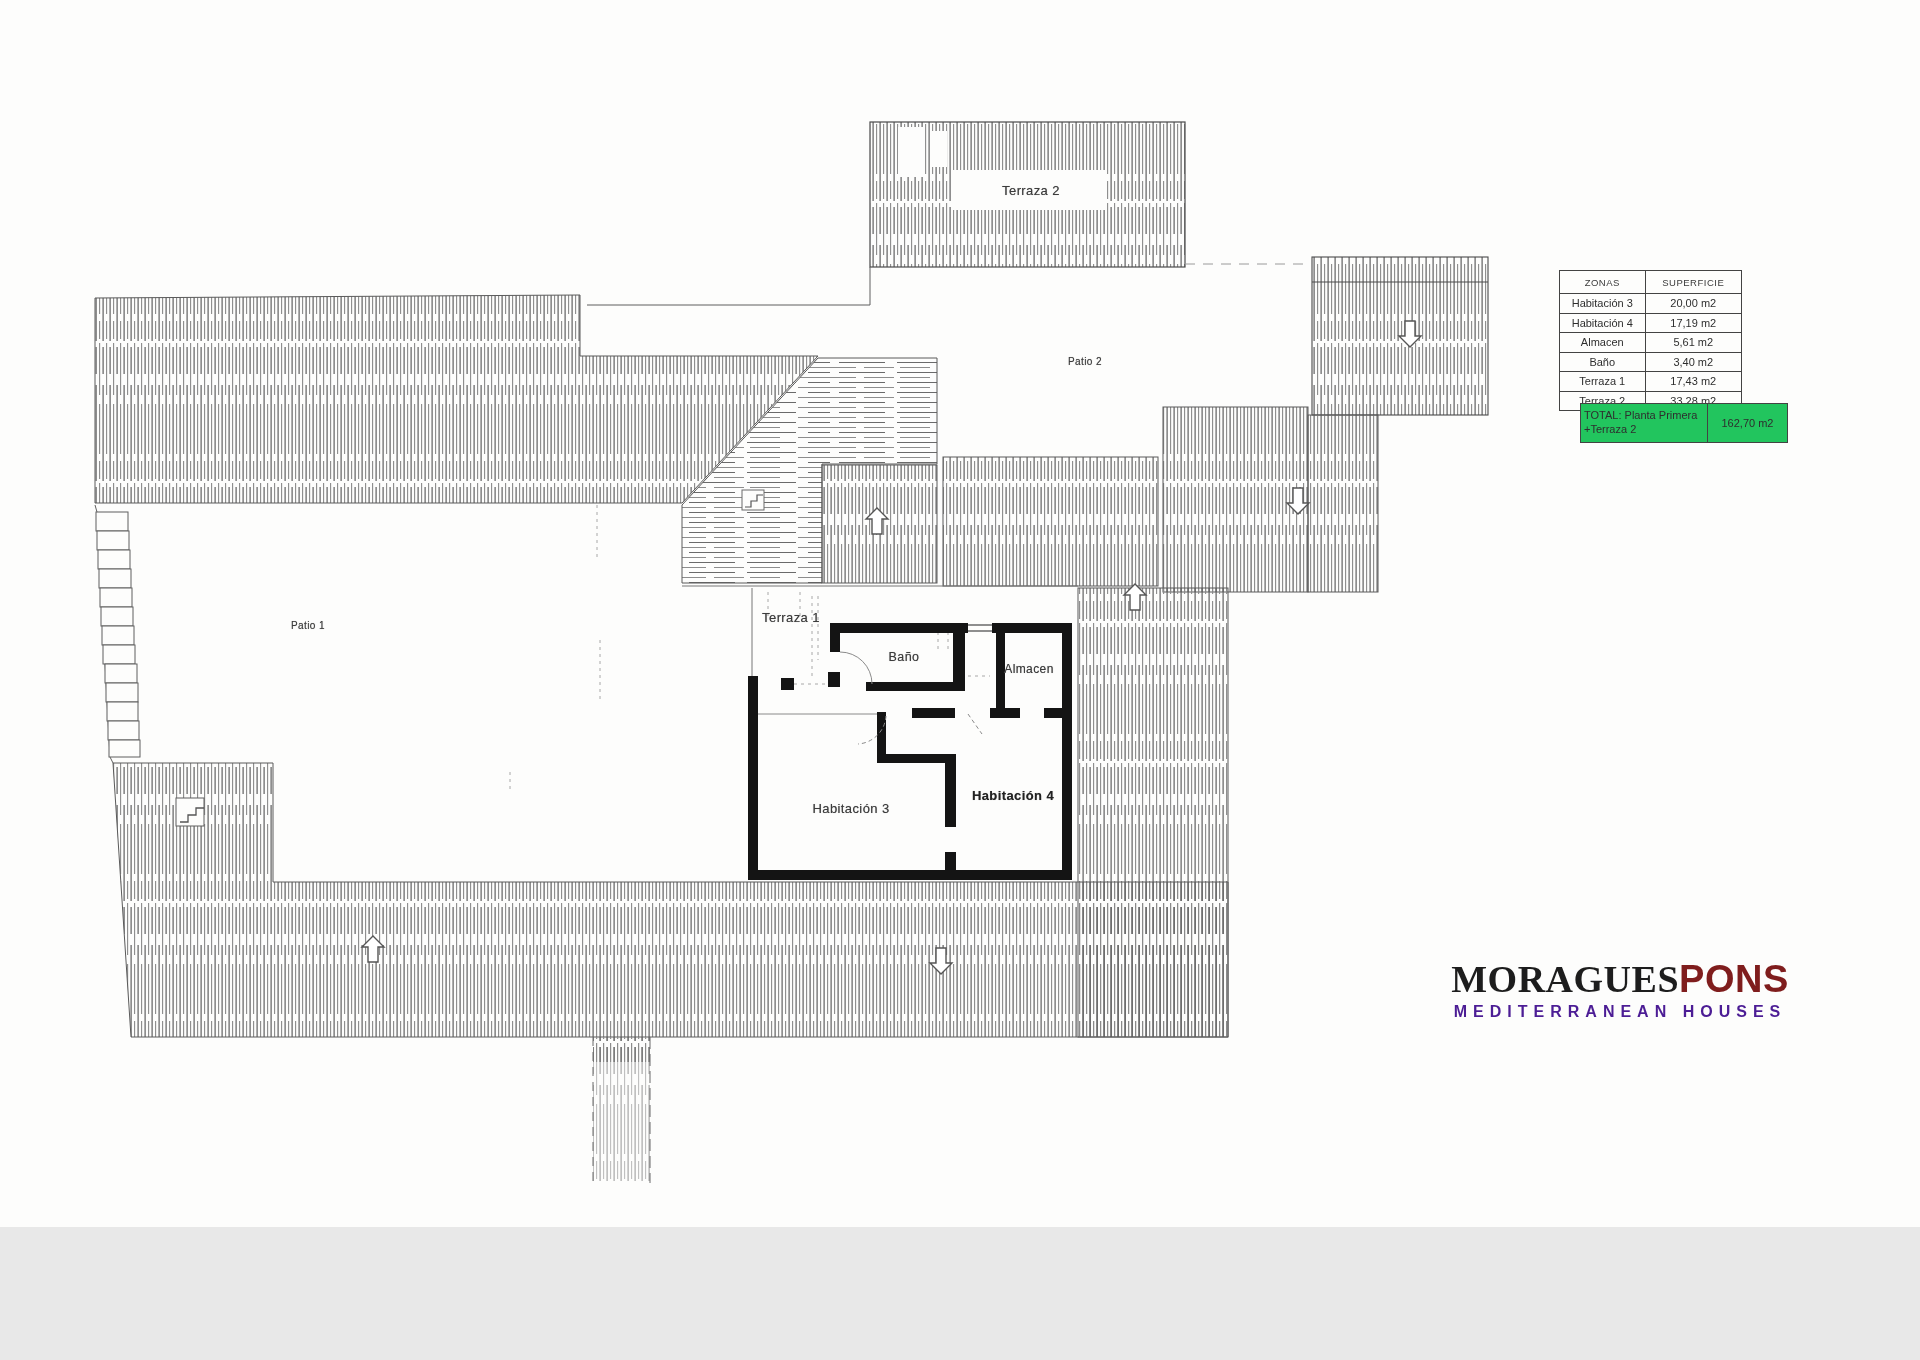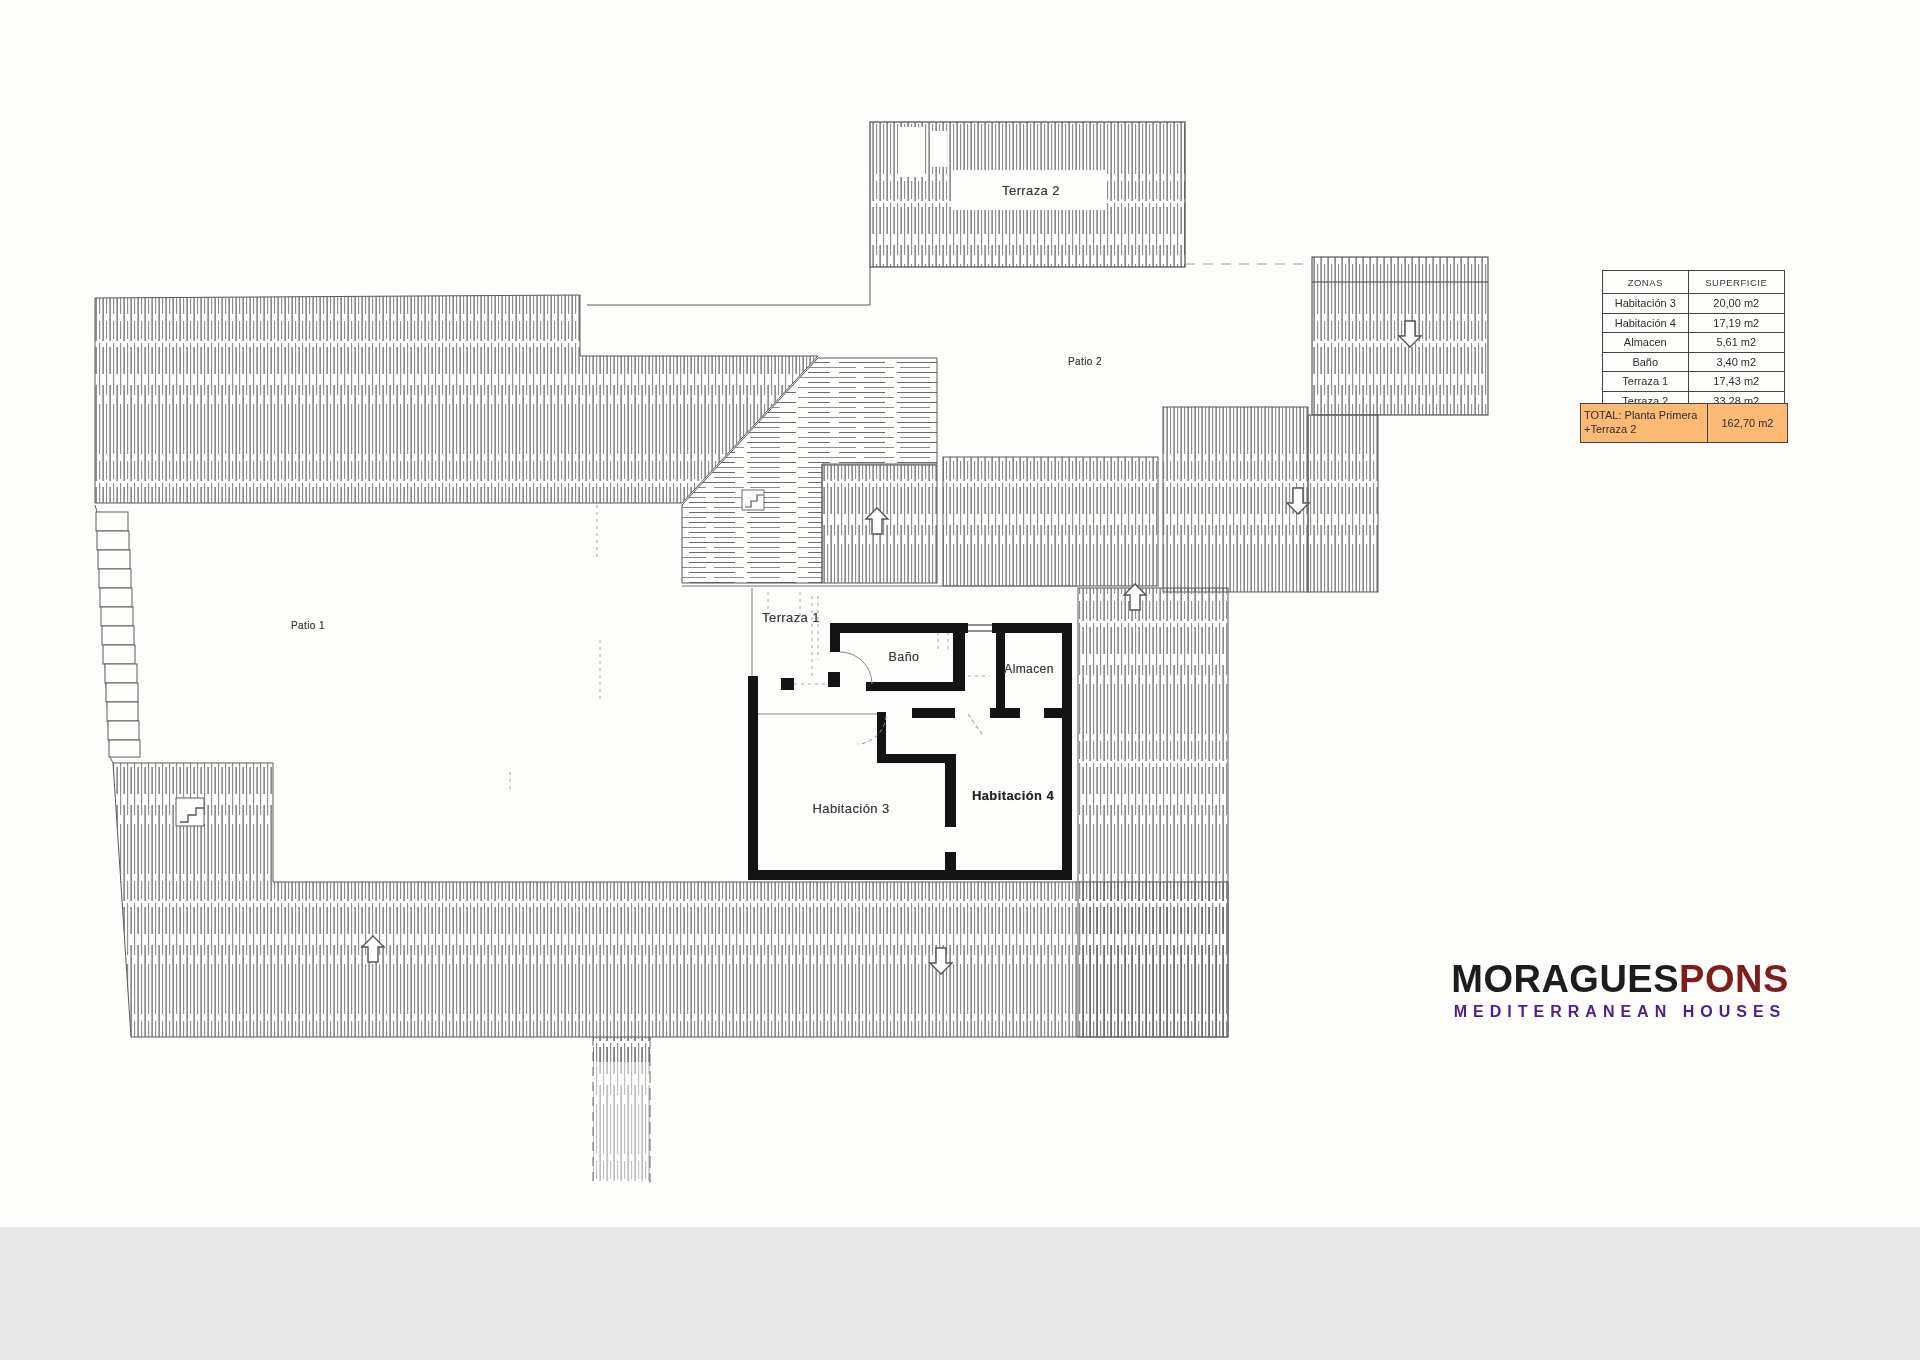--- a/index.html
+++ b/index.html
@@ -11,45 +11,45 @@
   svg.plan{position:absolute;left:0;top:0;}
   .room-label{
     position:absolute;transform:translate(-50%,-50%);
     color:#3c3c3c;font-size:13px;letter-spacing:.4px;white-space:nowrap;
     text-shadow:0 0 .7px #8a8a8a;
   }
   .room-label.big{font-size:10px;}
   .room-label.dark{color:#222;font-weight:600;}
   
   .areas{
-    position:absolute;left:1602px;top:270px;width:183px;
+    position:absolute;left:1559px;top:270px;width:183px;
     border-collapse:collapse;font-size:11px;color:#2e2e2e;
   }
   .areas th,.areas td{
     border:1px solid #434343;text-align:center;padding:0 2px;
     height:18.5px;font-weight:normal;white-space:nowrap;
   }
   .areas th{font-size:9.5px;color:#3a3a3a;letter-spacing:.5px;height:22px;}
   .areas .c-zone{width:47%;}
   .total-row{
     position:absolute;left:1580px;top:403px;width:206px;height:38px;
     display:flex;border:1px solid #434343;font-size:11px;color:#2e2e2e;
-    background:#fdba74;
+    background:#22c55e;
   }
   .total-row .t-zone{
     width:120px;border-right:1px solid #434343;display:flex;align-items:center;
     padding:1px 3px;line-height:1.25;
   }
   .total-row .t-area{flex:1;display:flex;align-items:center;justify-content:center;}
   
   .brand{position:absolute;left:1440px;top:960px;width:360px;text-align:center;}
   .brand .wordmark{
     font-size:38px;font-weight:700;letter-spacing:.5px;line-height:1.05;white-space:nowrap;
   }
-  .brand .wm-primary{color:#1d1d1d;}
+  .brand .wm-primary{color:#1d1d1d;font-family:Liberation Serif, serif;}
   .brand .wm-secondary{color:#7f1d1d;}
   .brand .tagline{
     margin-top:3px;font-size:16px;font-weight:700;letter-spacing:6px;color:#4c1d95;white-space:nowrap;
   }
 </style>
 </head>
 <body>
 
 <div class="canvas">
 

